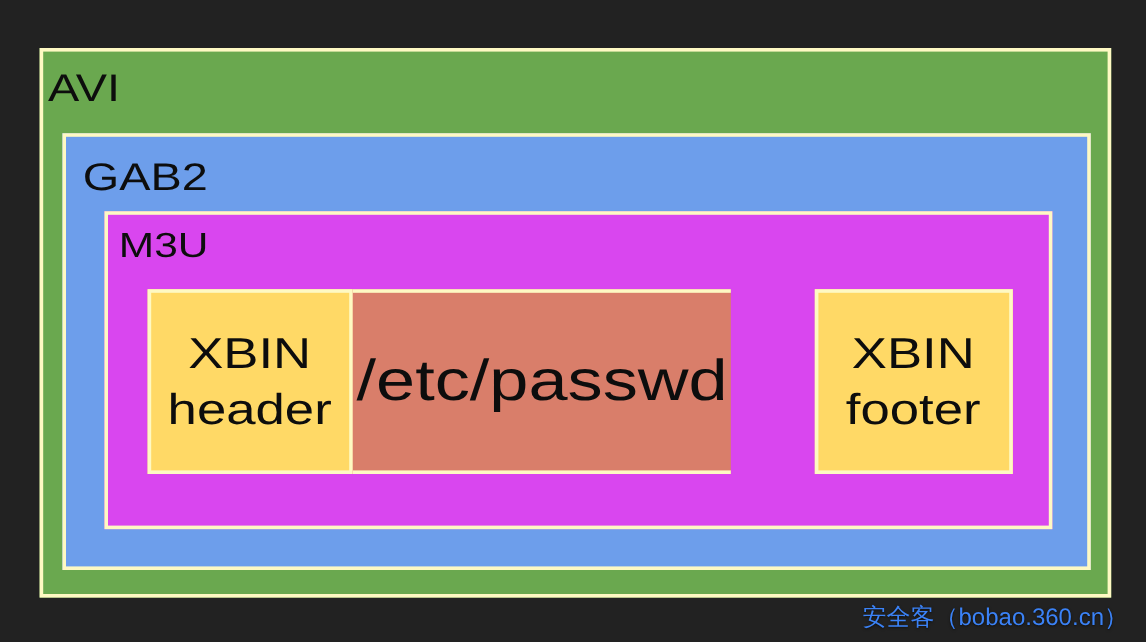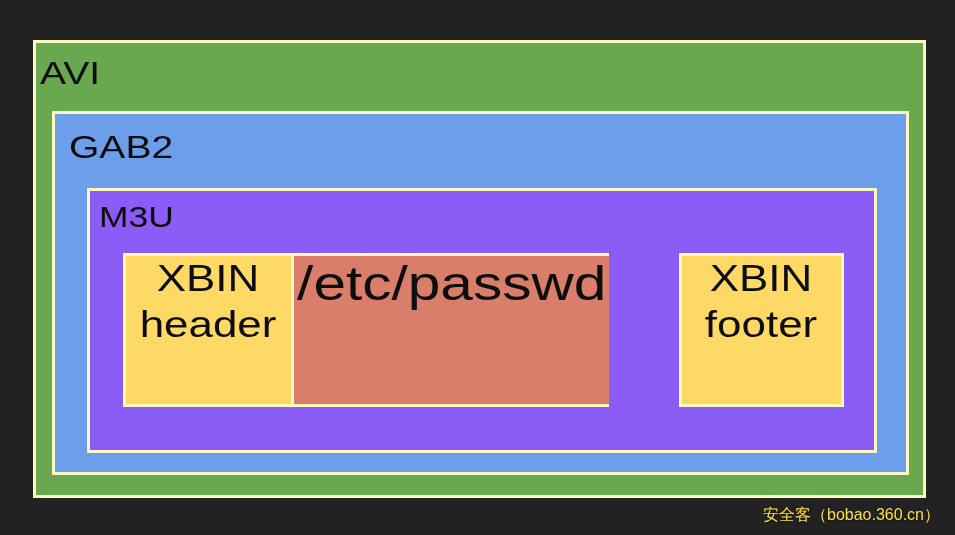--- a/index.html
+++ b/index.html
@@ -30,22 +30,21 @@
     background: #6aa84f;
   }
   .gab2-box {
     left: 16px; top: 68px;
     width: 857px; height: 364px;
     background: #6d9eeb;
   }
   .m3u-box {
     left: 32px; top: 62px;
     width: 790px; height: 265px;
-    background: #8b5cf6;
-    margin-top: 12px;
+    background: #d946ef;
   }
   .xbin-header-box {
     left: 33px; top: 62px;
     width: 171px; height: 154px;
     background: #ffd966;
   }
   .payload-box {
     left: 204px; top: 62px;
     width: 315px; height: 154px;
     background: #d97e6a;
@@ -63,43 +62,43 @@
     white-space: nowrap;
     transform: scaleX(1.22);
     transform-origin: left top;
     line-height: 1.18;
   }
   .avi-label   { margin: 12px 0 0 4px;  font-size: 32px; }
   .gab2-label  { margin: 15px 0 0 14px; font-size: 32px; }
   .m3u-label   { margin: 9px 0 0 9px;   font-size: 29px; }
   .center-box {
     display: flex;
-    align-items: flex-start;
+    align-items: center;
     justify-content: center;
   }
   .center-label {
     color: #0d0d0d;
     text-align: center;
     white-space: pre-line;
     font-size: 36px;
     line-height: 1.28;
     transform: scaleX(1.22);
     transform-origin: center center;
   }
   .payload-label {
     font-size: 48px;
     line-height: 1.15;
     white-space: nowrap;
   }
   .watermark {
     position: absolute;
     right: 15px;
     top: 504px;
-    color: #fde047;
-    font-size: 16px;
+    color: #3b82f6;
+    font-size: 20px;
     line-height: 22px;
     text-shadow: 0 1px 2px rgba(0,0,0,0.6);
     white-space: nowrap;
   }
 </style>
 </head>
 <body>
 
 <div class="stage">
 

